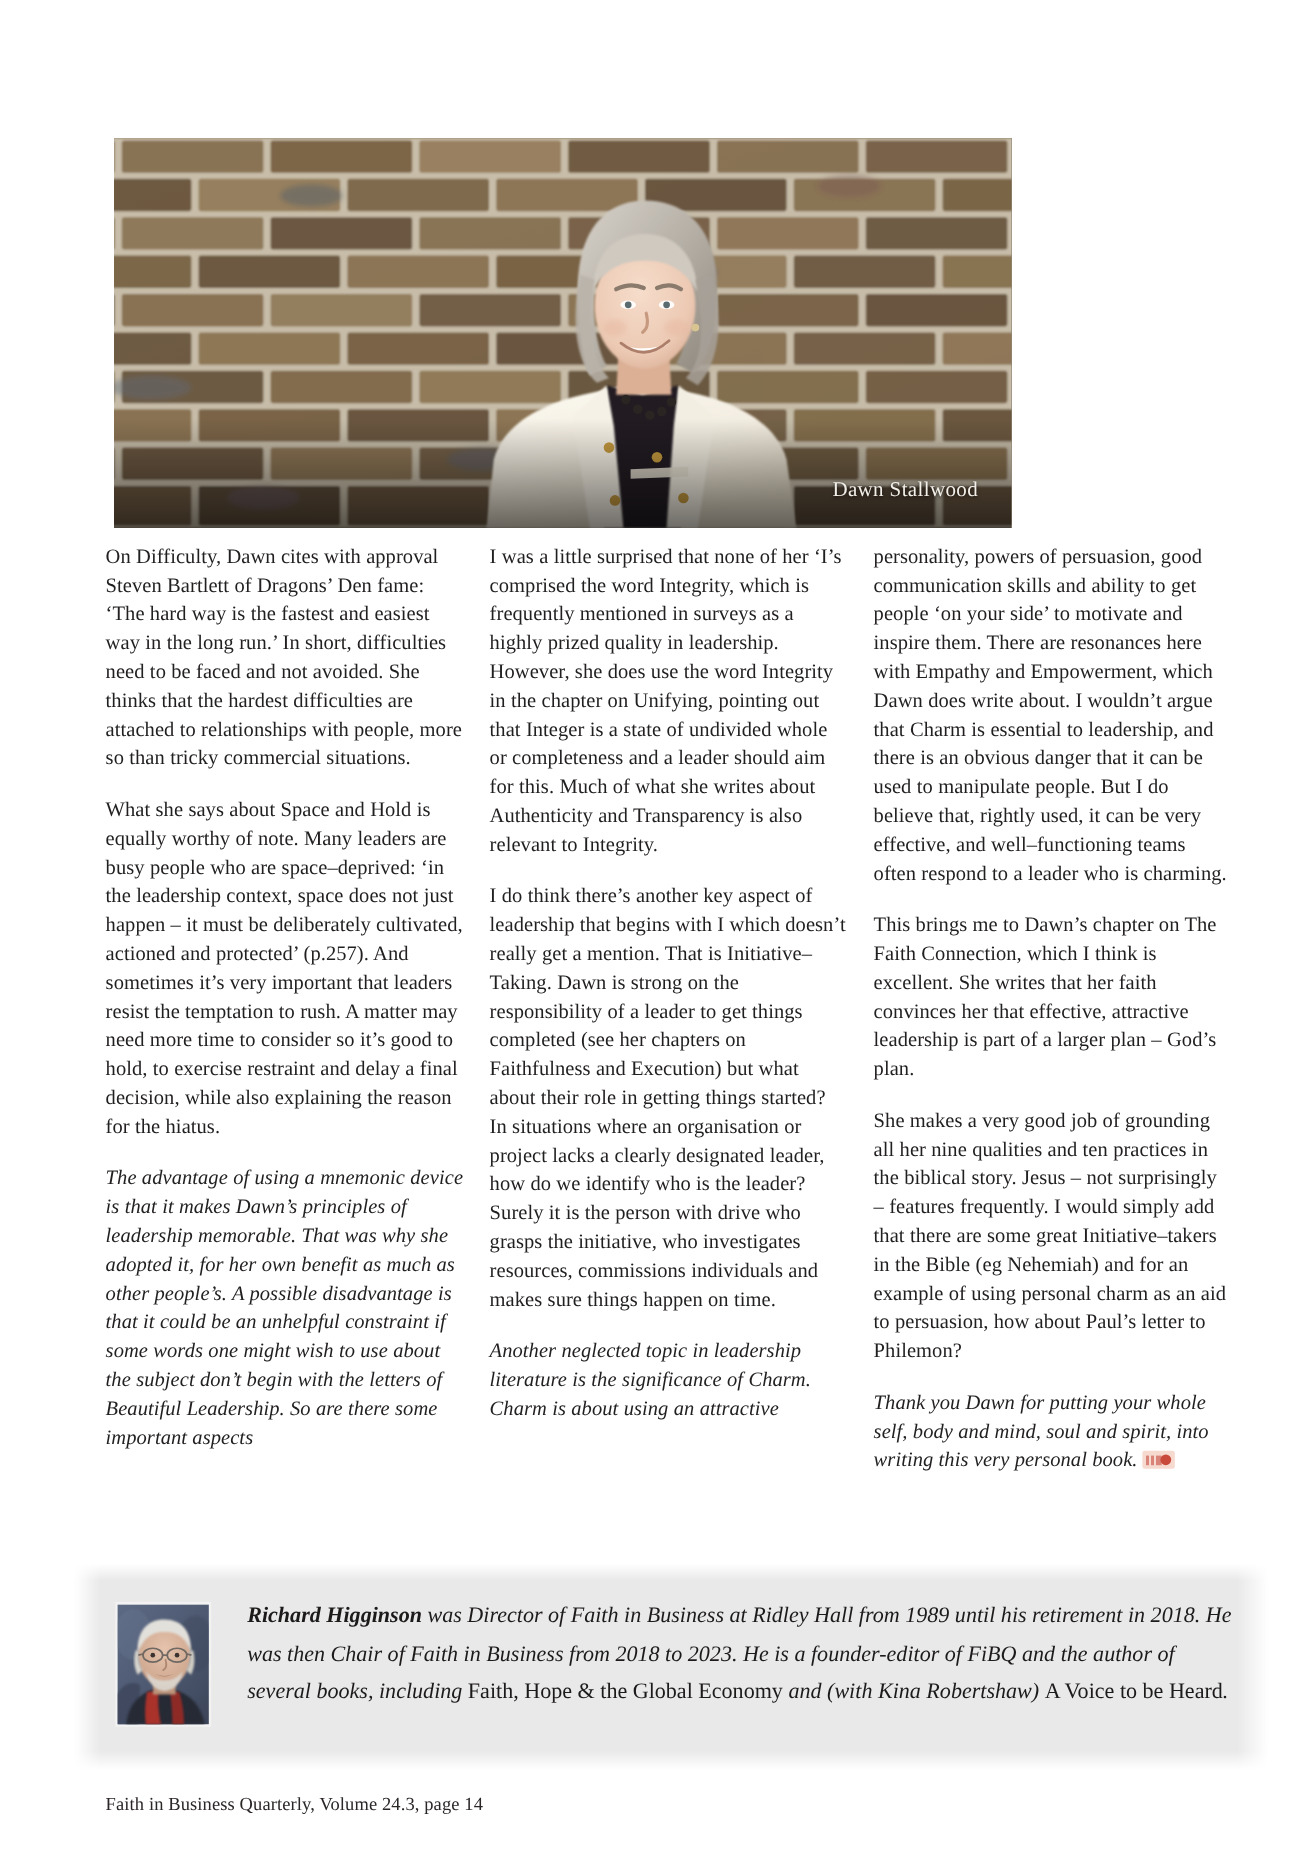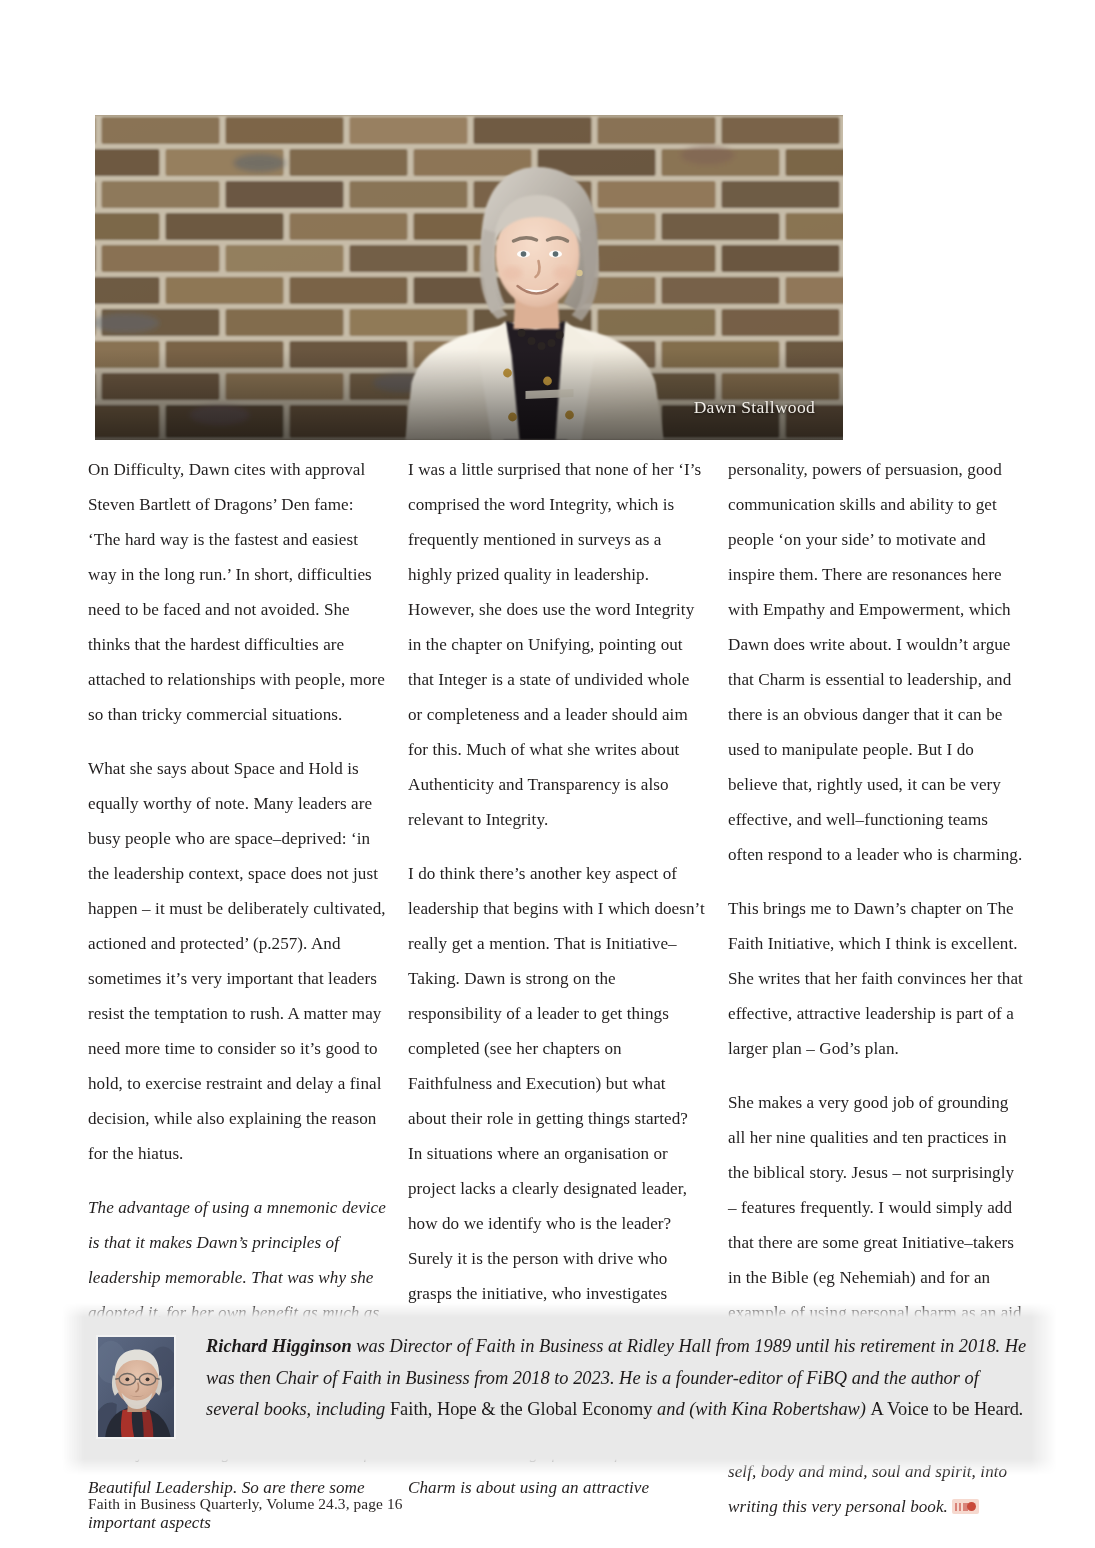--- a/index.html
+++ b/index.html
@@ -55,21 +55,21 @@
     display: flex;
     gap: 22px;
   }
   .col {
     width: 298px;
     flex: 0 0 298px;
   }
   .col p {
     margin: 0 0 19px 0;
     font-size: 17.1px;
-    line-height: 35px;
+    line-height: 24px;
     text-align: left;
     color: #221f1f;
     letter-spacing: .05px;
     word-spacing: .1px;
   }
   .col p:last-child { margin-bottom: 0; font-style: italic; }
 
   .endmark {
     display: inline-block;
     width: 27px;
@@ -389,21 +389,21 @@
   </div>
 
   <div class="col">
     <p>I was a little surprised that none of her ‘I’s comprised the word Integrity, which is frequently mentioned in surveys as a highly prized quality in leadership. However, she does use the word Integrity in the chapter on Unifying, pointing out that Integer is a state of undivided whole or completeness and a leader should aim for this. Much of what she writes about Authenticity and Transparency is also relevant to Integrity.</p>
     <p>I do think there’s another key aspect of leadership that begins with I which doesn’t really get a mention. That is Initiative–Taking. Dawn is strong on the responsibility of a leader to get things completed (see her chapters on Faithfulness and Execution) but what about their role in getting things started? In situations where an organisation or project lacks a clearly designated leader, how do we identify who is the leader? Surely it is the person with drive who grasps the initiative, who investigates resources, commissions individuals and makes sure things happen on time.</p>
     <p>Another neglected topic in leadership literature is the significance of Charm. Charm is about using an attractive</p>
   </div>
 
   <div class="col">
     <p>personality, powers of persuasion, good communication skills and ability to get people ‘on your side’ to motivate and inspire them.  There are resonances here with Empathy and Empowerment, which Dawn does write about. I wouldn’t argue that Charm is essential to leadership, and there is an obvious danger that it can be used to manipulate people. But I do believe that, rightly used, it can be very effective, and well–functioning teams often respond to a leader who is charming.</p>
-    <p>This brings me to Dawn’s chapter on The Faith Initiative, which I think is excellent. She writes that her faith convinces her that effective, attractive leadership is part of a larger plan – God’s plan.</p>
+    <p>This brings me to Dawn’s chapter on The Faith Connection, which I think is excellent. She writes that her faith convinces her that effective, attractive leadership is part of a larger plan – God’s plan.</p>
     <p>She makes a very good job of grounding all her nine qualities and ten practices in the biblical story. Jesus – not surprisingly – features frequently. I would simply add that there are some great Initiative–takers in the Bible (eg Nehemiah) and for an example of using personal charm as an aid to persuasion, how about Paul’s letter to Philemon?</p>
     <p><span>Thank you Dawn for putting your whole self, body and mind, soul and spirit, into writing this very personal book.</span><span class="endmark"></span></p>
   </div>
 
 </div>
 
 <div class="bio">
 
   <svg class="bio-photo" viewBox="0 0 80 104" preserveAspectRatio="xMidYMid slice" role="img">
     <title>Portrait photograph of Richard Higginson, an older man with white hair, glasses and a beard, wearing a dark jacket and red scarf</title>
@@ -457,13 +457,13 @@
 
     <path d="M25 58 C28 70 34 75 41 75 C49 75 55 69 57 58 C52 64 47 66 41 66 C35 66 30 64 25 58 Z" fill="#dcd8d1" opacity=".9" filter="url(#softB)"></path>
     <path d="M33 60 q8 4 16 0 q-8 5 -16 0 Z" fill="#8e6b58" opacity=".75"></path>
   </svg>
 
   <div class="bio-text">
     <span class="name">Richard Higginson</span><span> was Director of Faith in Business at Ridley Hall from 1989 until his retirement in 2018. He was then Chair of Faith in Business from 2018 to 2023. He is a founder-editor of FiBQ and the author of several books, including </span><span class="booktitle">Faith, Hope &amp; the Global Economy</span><span> and (with Kina Robertshaw)  </span><span class="booktitle">A Voice to be Heard</span><span>.</span>
   </div>
 </div>
 
-<div class="footer">Faith in Business Quarterly, Volume 24.3, page 16</div>
+<div class="footer">Faith in Business Quarterly, Volume 24.3, page 14</div>
 
 </body></html>

